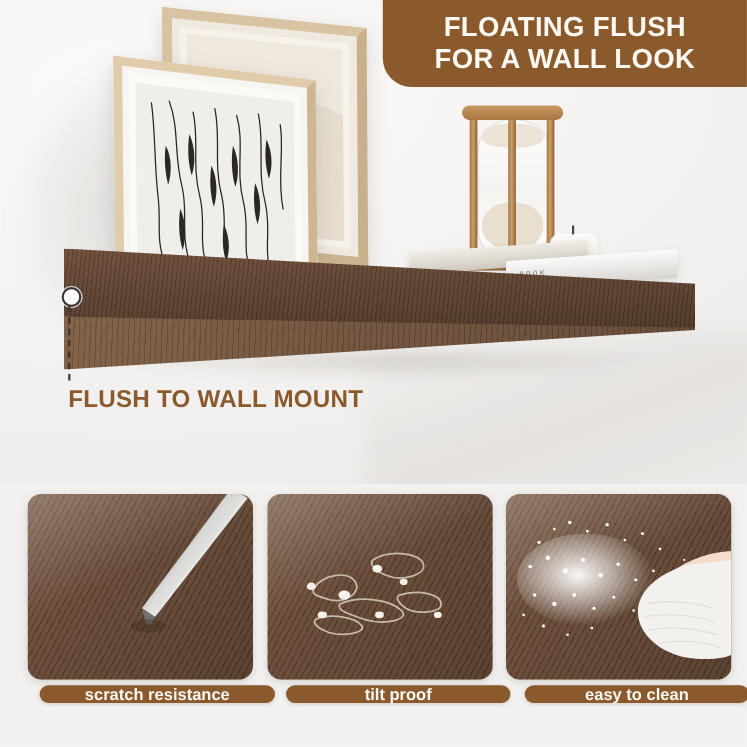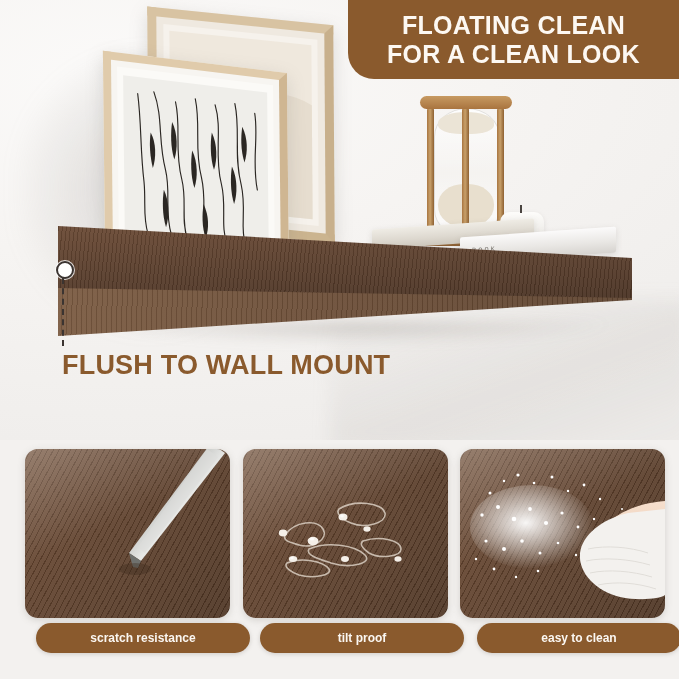--- a/index.html
+++ b/index.html
@@ -220,21 +220,21 @@
     font-size: 25px;
     font-weight: bold;
     letter-spacing: 0.3px;
     line-height: 1.12;
     white-space: nowrap;
   }
 
   
   .headline {
     position: absolute; left: 62px; top: 350px;
-    font-size: 27px; font-weight: bold;
+    font-size: 22px; font-weight: bold;
     color: #8a5a2d; letter-spacing: 0.2px;
   }
   .subline {
     position: absolute; left: 62px; top: 385px;
     font-size: 17px; color: #33302e; letter-spacing: 0.05px;
   }
 
   
   .panels { position: absolute; left: 0; top: 449px; width: 679px; height: 172px; }
   .panel {
@@ -254,25 +254,25 @@
     position: absolute; left: -30%; top: -55%;
     width: 160%; height: 90%;
     background: linear-gradient(180deg, rgba(255,255,255,0.35), rgba(255,255,255,0));
     transform: rotate(-26deg);
   }
   .panel svg { position: absolute; inset: 0; width: 100%; height: 100%; }
 
   
   .pill {
     position: absolute;
-    height: 30px;
+    height: 16px;
     border-radius: 15px;
     background: #8a5a2d;
     color: #fbf7f2;
-    font-size: 12px;
+    font-size: 15px;
     font-weight: bold;
     display: flex;
     align-items: center;
     justify-content: center;
     padding: 0 16px;
     box-shadow: 0 1px 4px rgba(110,104,98,0.28);
     white-space: nowrap;
   }
   .pill.l1 { left: 36px;  top: 623px; width: 182px; }
   .pill.l2 { left: 260px; top: 623px; width: 172px; }
@@ -340,22 +340,22 @@
       <div class="shelf-shadow"></div>
       <div class="shelf-top"></div>
       <div class="shelf-front"></div>
     </div>
 
     <div class="callout-dot"></div>
     <div class="callout-line"></div>
   </div>
 
   <div class="banner">
-    <div class="banner-line">FLOATING CLEAN</div>
-    <div class="banner-line">FOR A CLEAN LOOK</div>
+    <div class="banner-line">FLOATING FLUSH</div>
+    <div class="banner-line">FOR A WALL LOOK</div>
   </div>
 
   <div class="headline">FLUSH TO WALL MOUNT</div>
 
   <div class="panels">
 
     <div class="panel p1">
       <div class="hi"></div>
       <svg viewBox="0 0 205 169" preserveAspectRatio="none" aria-hidden="true">
         <defs>

